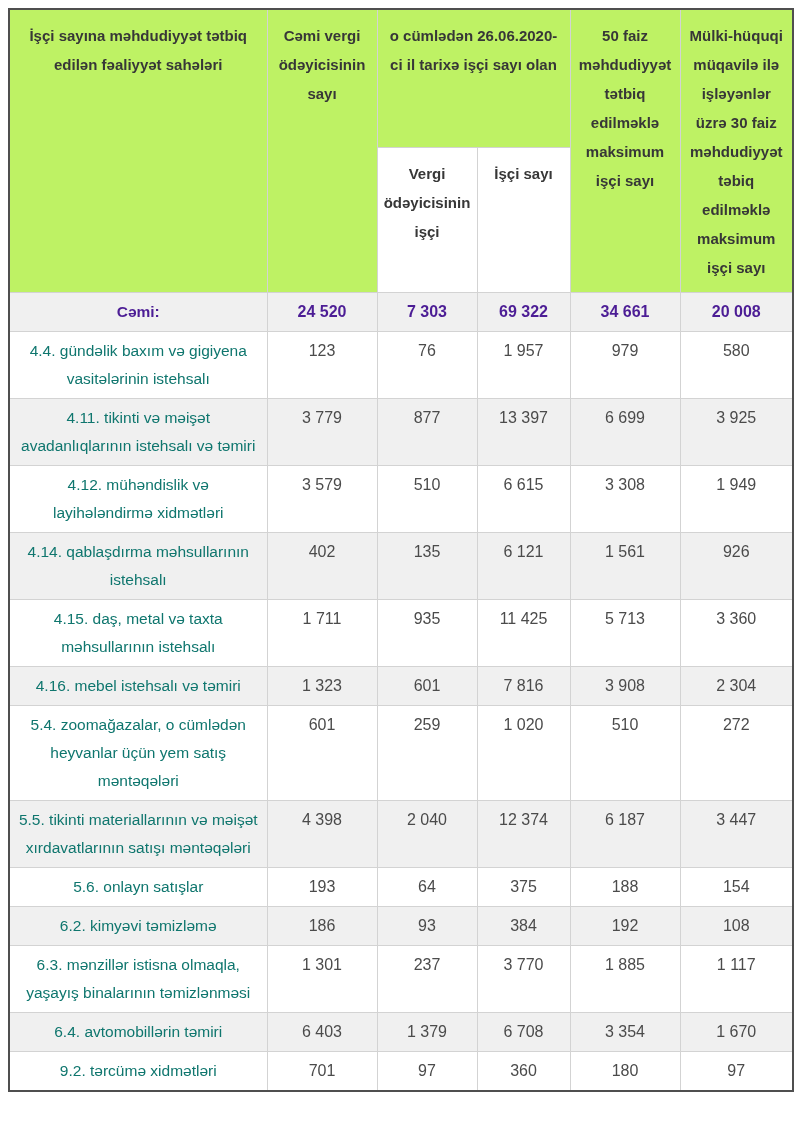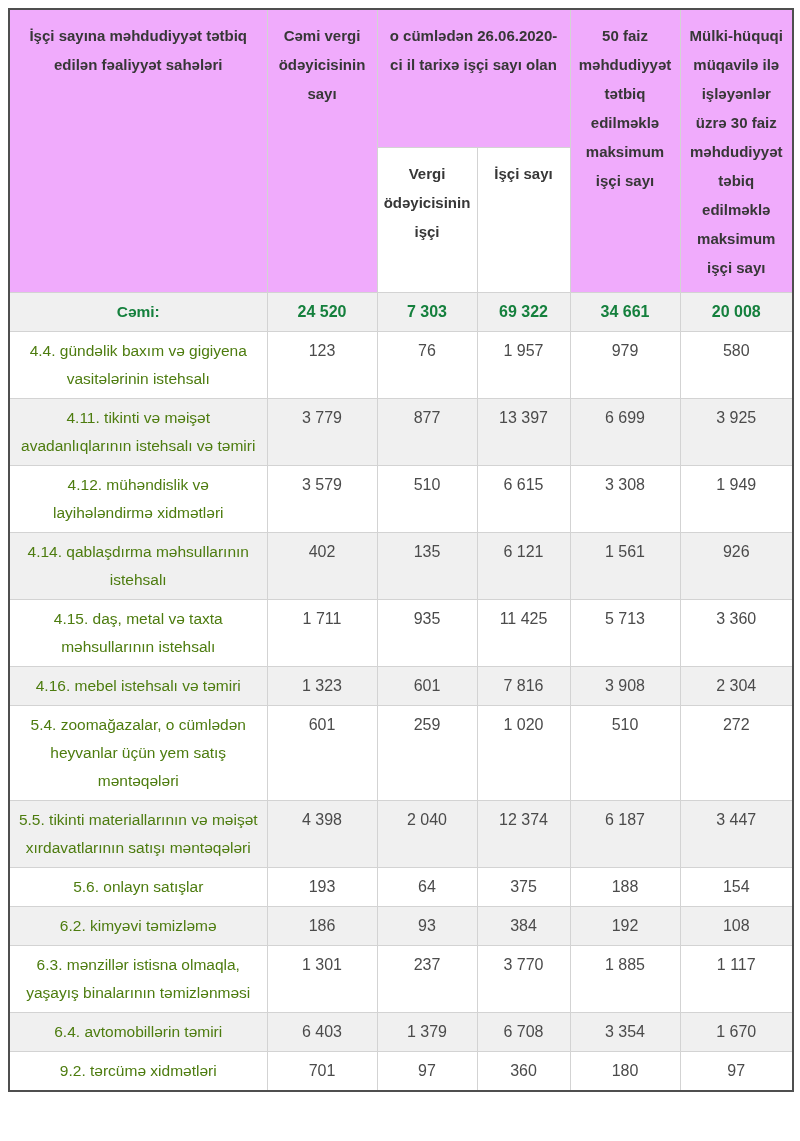--- a/index.html
+++ b/index.html
@@ -19,36 +19,36 @@
   col.c-lim50    { width: 110px; }
   col.c-lim30    { width: 113px; }
 
   th, td {
     border: 1px solid #d3d3d3;
     text-align: center; vertical-align: top;
     box-sizing: border-box;
     overflow: hidden;
   }
   th {
-    background: #f0abfc; color: #373737;
+    background: #bef264; color: #373737;
     font-weight: 700; font-size: 15px; line-height: 29px;
     padding: 11px 6px 6px 6px;
   }
   tr.header-row-1 { height: 138px; }
   tr.header-row-2 { height: 145px; }
   th.sub { background: #ffffff; }
 
   td {
     font-size: 16px; line-height: 28px; padding: 5px 6px;
   }
-  td.lbl { font-size: 15.5px; color: #4d7c0f; }
+  td.lbl { font-size: 15.5px; color: #0f766e; }
   td.val { color: #4b4b4b; white-space: nowrap; }
   tbody tr:nth-child(odd) td  { background: #f0f0f0; }
   tbody tr:nth-child(even) td { background: #ffffff; }
-  tr.total-row td { font-weight: 700; color: #15803d; }
+  tr.total-row td { font-weight: 700; color: #4c1d95; }
 </style>
 </head>
 <body>
 
 <div class="page">
   <table class="limit-table">
     <colgroup>
       <col class="c-activity">
         <col class="c-total">
         <col class="c-sub1">

